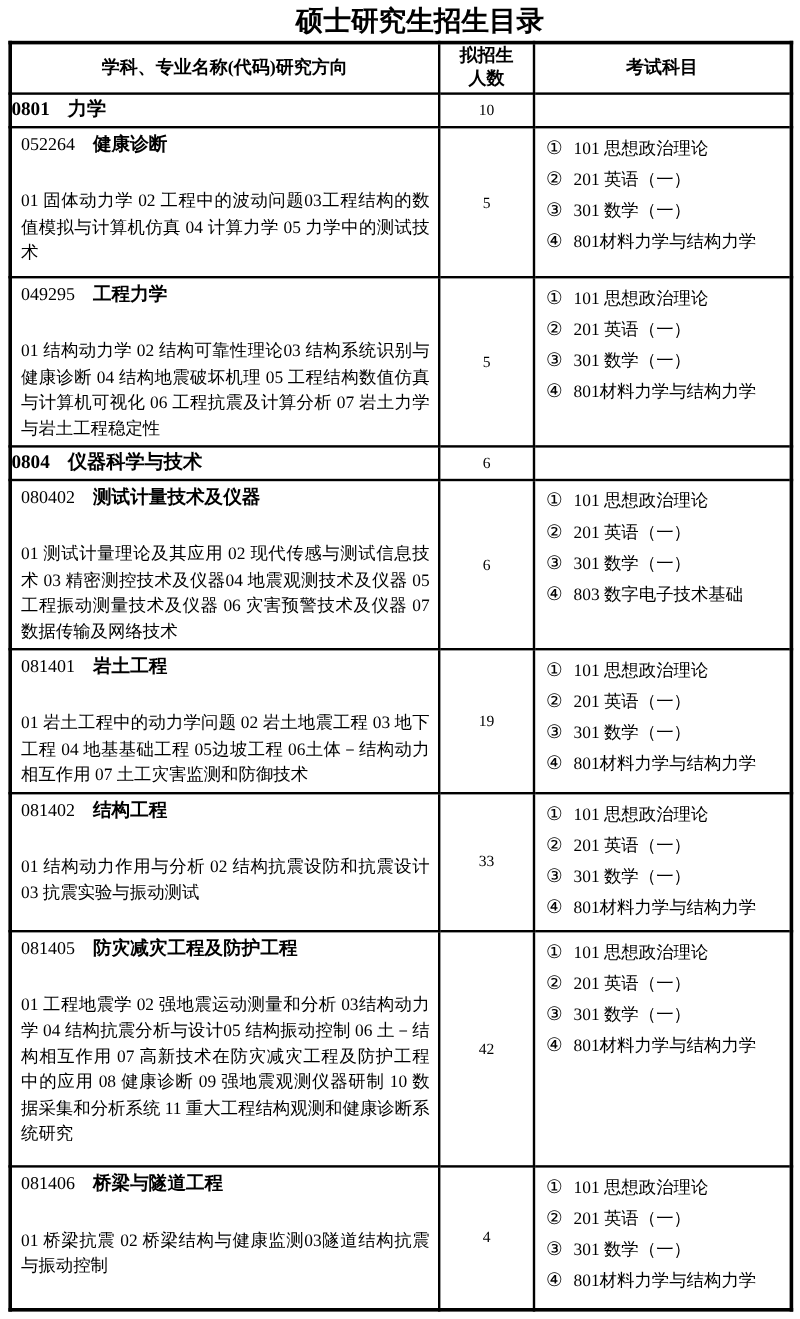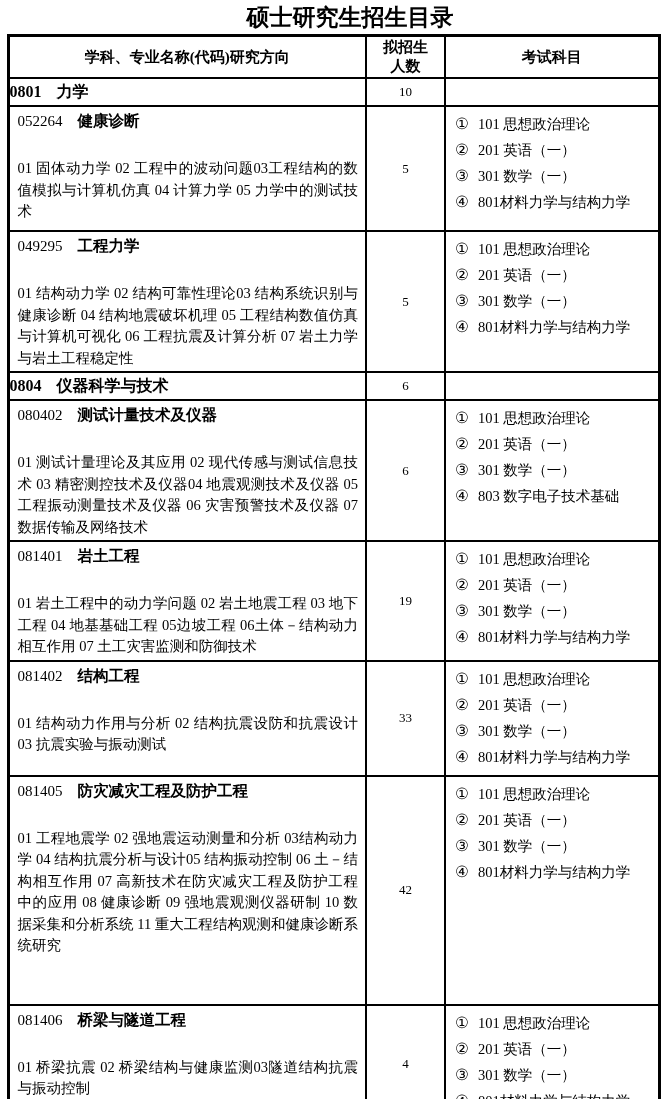--- a/index.html
+++ b/index.html
@@ -176,21 +176,21 @@
             <div class="directions">01 结构动力作用与分析 02 结构抗震设防和抗震设计 03 抗震实验与振动测试</div>
           </td>
           <td class="c2">33</td>
           <td class="c3">
             <div class="subject-line"><span class="marker">①</span><span class="subject-label">101 思想政治理论</span></div>
             <div class="subject-line"><span class="marker">②</span><span class="subject-label">201 英语（一）</span></div>
             <div class="subject-line"><span class="marker">③</span><span class="subject-label">301 数学（一）</span></div>
             <div class="subject-line"><span class="marker">④</span><span class="subject-label">801材料力学与结构力学</span></div>
           </td>
         </tr>
-        <tr class="program" style="height: 229px;">
+        <tr class="program" style="height: 196px;">
           <td class="c1">
             <div class="prog-title"><span class="code">081405</span><span class="name">防灾减灾工程及防护工程</span></div>
             <div class="directions">01 工程地震学 02 强地震运动测量和分析 03结构动力学 04 结构抗震分析与设计05 结构振动控制 06 土－结构相互作用 07 高新技术在防灾减灾工程及防护工程中的应用 08 健康诊断 09 强地震观测仪器研制 10 数据采集和分析系统 11 重大工程结构观测和健康诊断系统研究</div>
           </td>
           <td class="c2">42</td>
           <td class="c3">
             <div class="subject-line"><span class="marker">①</span><span class="subject-label">101 思想政治理论</span></div>
             <div class="subject-line"><span class="marker">②</span><span class="subject-label">201 英语（一）</span></div>
             <div class="subject-line"><span class="marker">③</span><span class="subject-label">301 数学（一）</span></div>
             <div class="subject-line"><span class="marker">④</span><span class="subject-label">801材料力学与结构力学</span></div>

